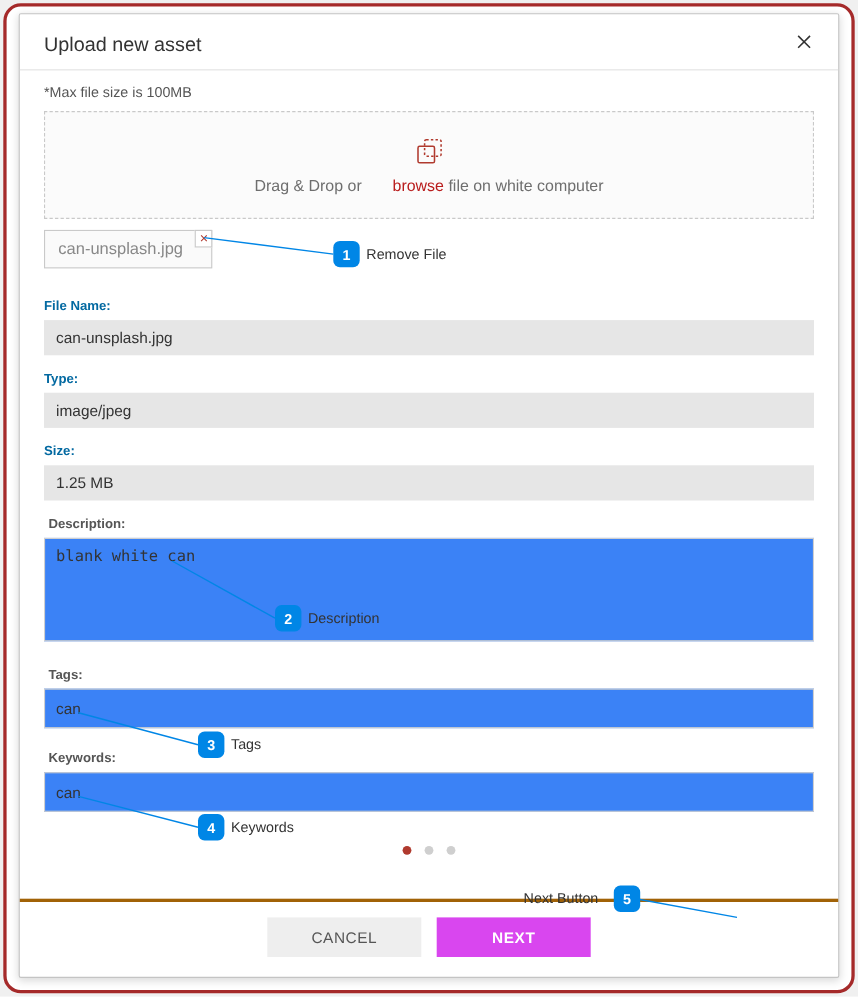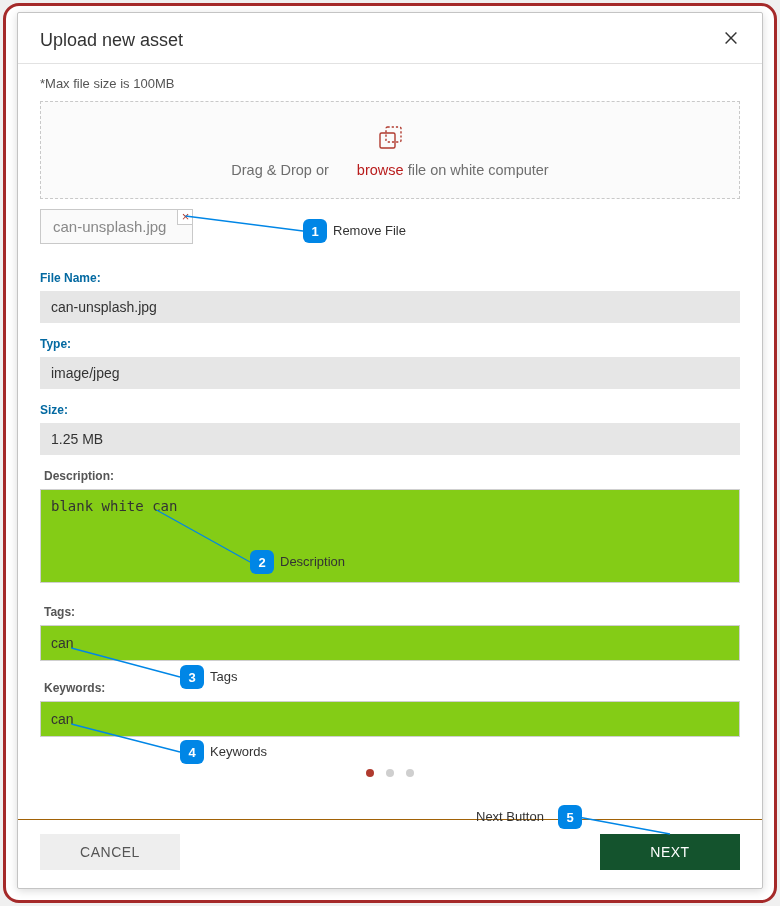--- a/index.html
+++ b/index.html
@@ -15,30 +15,30 @@
     .dz-icon { display: inline-block; width: 30px; height: 28px; position: relative; margin-bottom: 10px; }
     .dz-icon svg { width: 30px; height: 28px; }
     .dz-text { font-size: 14.5px; color: #6e6e6e; }
     .dz-text .browse { color: #b91c1c; padding-left: 24px; }
     .chip-row { position: relative; margin-bottom: 22px; height: 40px; }
     .chip { position: absolute; left: 0; top: 0; border: 1px solid #c9c9c9; background: #fafafa; padding: 8px 26px 8px 12px; font-size: 15px; color: #888; }
     .chip-x { position: absolute; top: -1px; right: -1px; width: 16px; height: 16px; border: 1px solid #c9c9c9; background: #fff; color: #b03a2e; font-size: 13px; line-height: 13px; text-align: center; cursor: pointer; }
     .field-label { font-size: 12px; color: #0369a1; font-weight: 600; margin-bottom: 6px; }
     .ro-field { background: #e6e6e6; padding: 8px 11px; font-size: 14px; color: #333; margin-bottom: 14px; }
     .ed-label { font-size: 12px; color: #555; font-weight: 600; margin-bottom: 6px; padding-left: 4px; }
-    .textarea, .input { width: 100%; border: 1px solid #cfcfcf; background: #84cc16; padding: 8px 10px; font-size: 14px; color: #333; }
+    .textarea, .input { width: 100%; border: 1px solid #cfcfcf; background: #3b82f6; padding: 8px 10px; font-size: 14px; color: #333; }
     .textarea { height: 94px; resize: none; margin-bottom: 18px; }
     .input { height: 36px; margin-bottom: 20px; }
     .pager { text-align: center; padding: 6px 0 8px; }
     .dot { display: inline-block; width: 8px; height: 8px; background: #cfcfcf; border-radius: 50%; margin: 0 4px; }
     .dot.active { background: #b03a2e; }
-    .footer { border-top: 1px solid #a16207; padding: 14px 22px 18px; display: flex; justify-content: space-between; gap: 14px; }
+    .footer { border-top: 3px solid #a16207; padding: 14px 22px 18px; display: flex; justify-content: center; gap: 14px; }
     .btn { width: 140px; height: 36px; font-size: 14px; letter-spacing: 0.5px; border: none; cursor: pointer; }
     .btn-cancel { background: #eeeeee; color: #555; }
-    .btn-next { background: #14532d; color: #fff; font-weight: 400; }
+    .btn-next { background: #d946ef; color: #fff; font-weight: 700; }
     
     .ann { position: absolute; z-index: 500; pointer-events: none; }
     .badge { display: inline-flex; align-items: center; justify-content: center; width: 24px; height: 24px; background: #0086e6; color: #fff; border-radius: 6px; font-size: 13px; font-weight: 600; }
     .ann-label { position: absolute; font-size: 13px; color: #333; white-space: nowrap; }
     svg.conn { position: absolute; overflow: visible; z-index: 499; pointer-events: none; }
   </style>
 </head>
 <body>
 
 <div class="outer-border">

